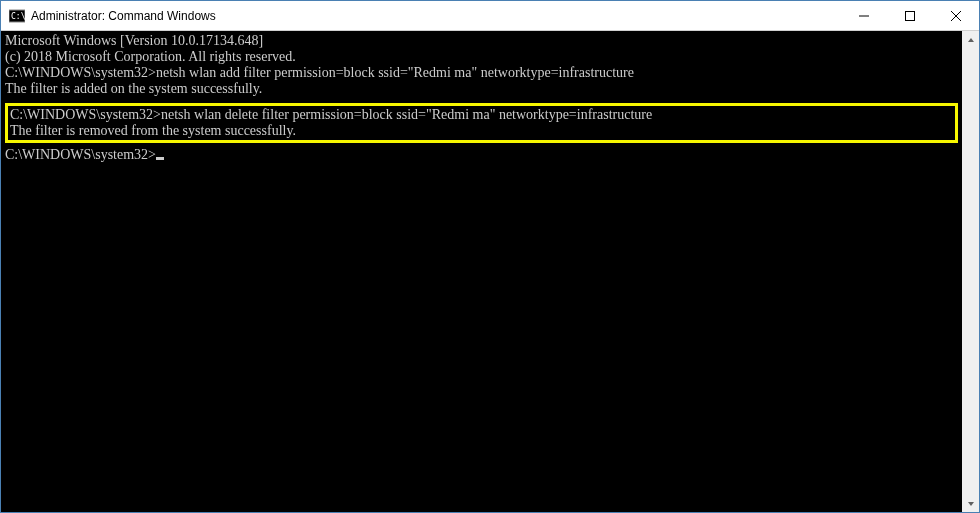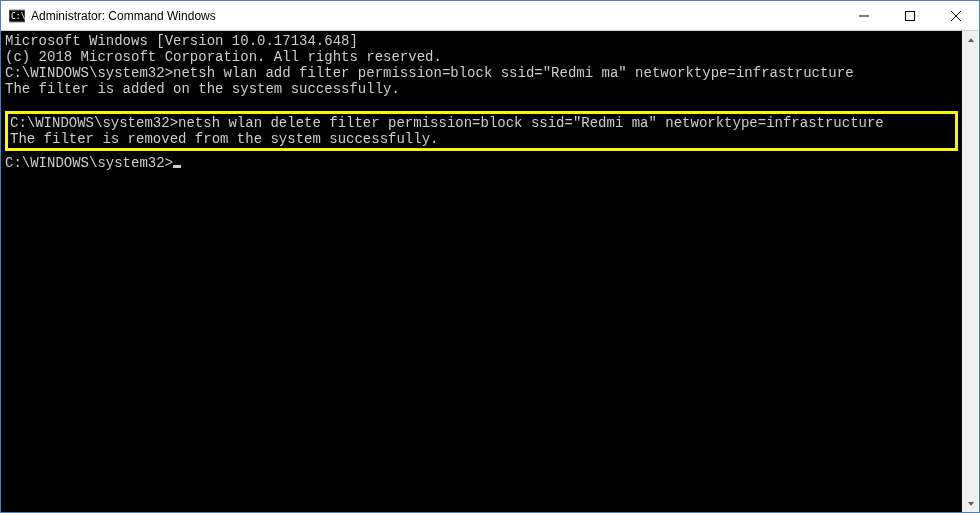--- a/index.html
+++ b/index.html
@@ -57,34 +57,34 @@
   .winbtn svg { stroke: #000; }
   .client {
     flex: 1;
     display: flex;
     min-height: 0;
   }
   .console {
     flex: 1;
     background: #000;
     color: #ccc;
-    font-family: Liberation Mono, monospace;
+    font-family: Liberation Serif, serif;
     font-size: 14px;
     line-height: 16px;
     padding: 2px 4px;
     white-space: pre;
     overflow: hidden;
     position: relative;
     letter-spacing: 0px;
   }
   .console .line { display: block; }
   .highlight-box {
     border: 3px solid #f7f700;
     padding: 1px 2px;
-    margin: 14px 0 4px 0;
+    margin: 6px 0 4px 0;
     display: block;
   }
   .scrollbar {
     width: 17px;
     background: #f0f0f0;
     display: flex;
     flex-direction: column;
   }
   .sb-btn {
     height: 17px;

